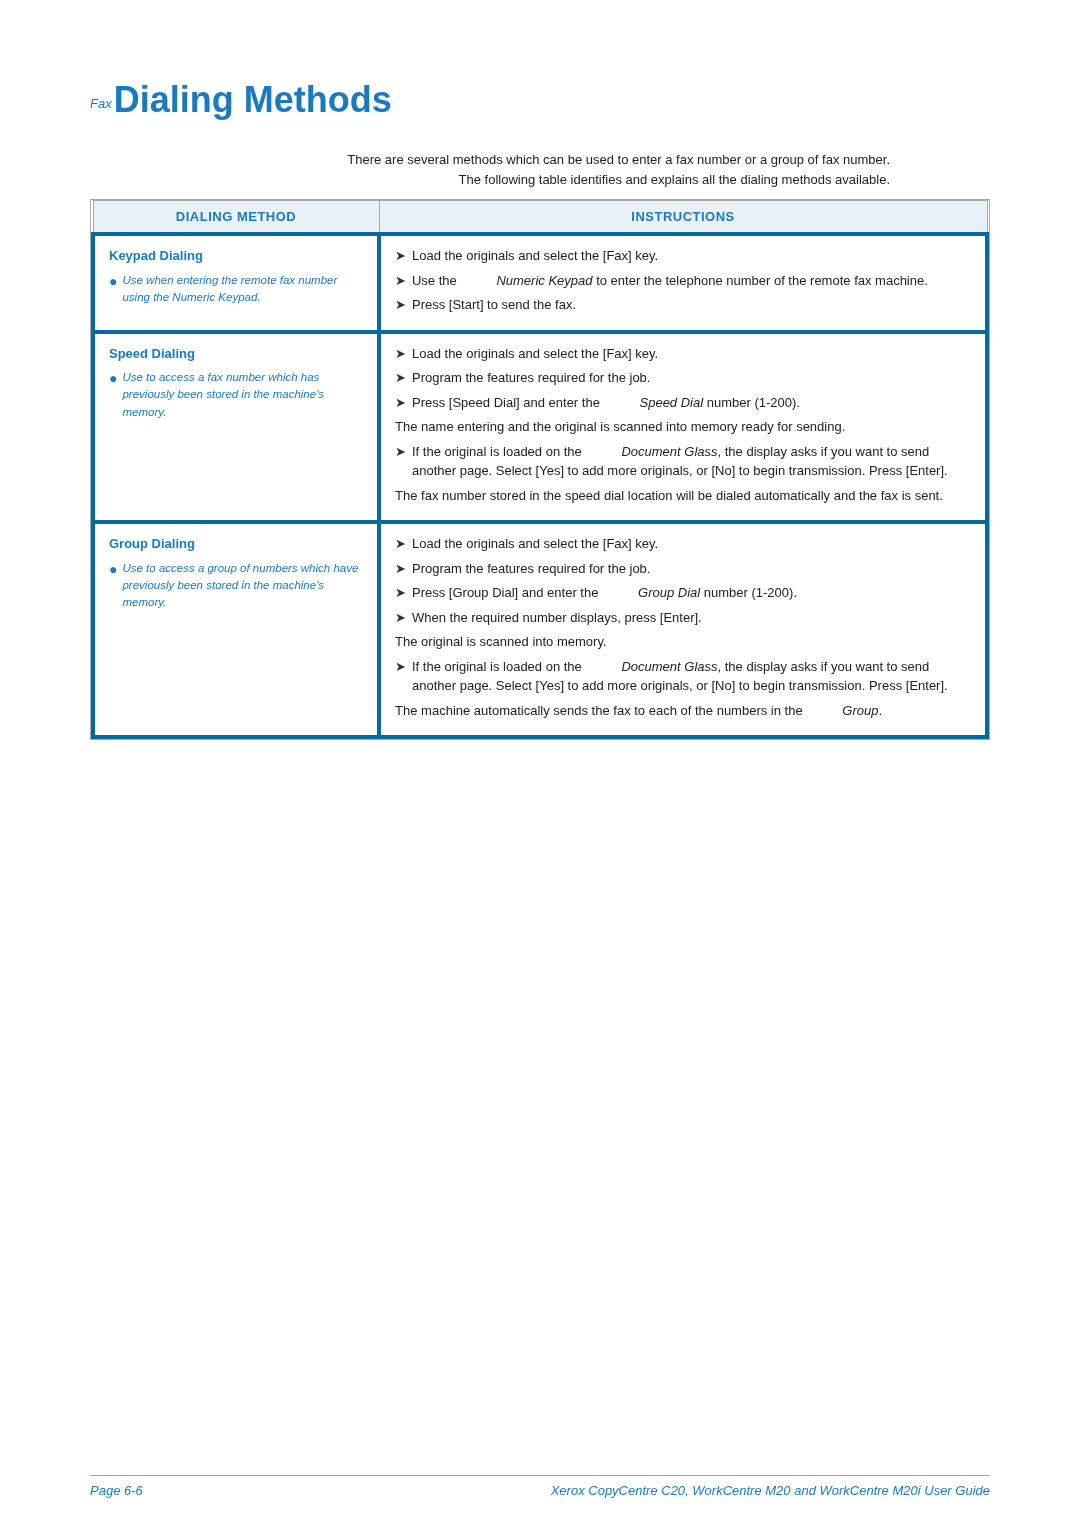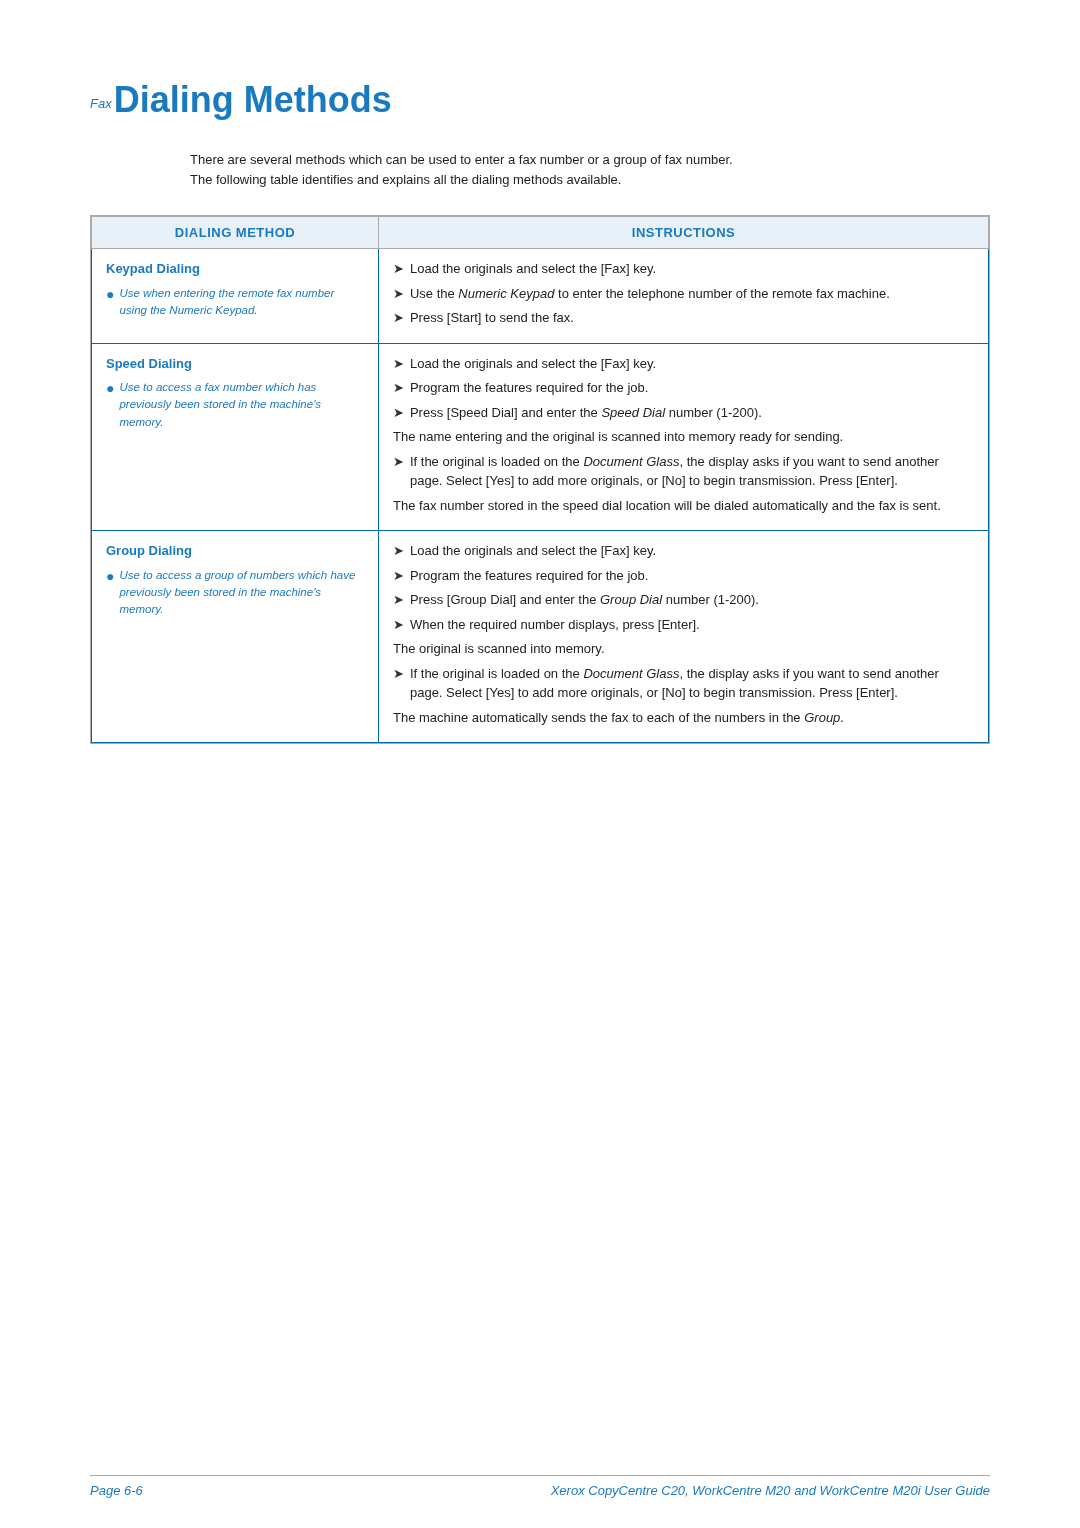--- a/index.html
+++ b/index.html
@@ -37,23 +37,23 @@
     }
 
     .title-main {
       font-size: 36px;
       font-weight: bold;
       color: #1a7abf;
       line-height: 1.1;
     }
 
     .intro-text {
-      margin: 30px auto 24px auto;
+      margin: 30px auto 8px auto;
       max-width: 700px;
-      text-align: left;
+      text-align: right;
       font-size: 13px;
       line-height: 1.6;
       color: #222;
     }
 
     .table-wrapper {
       border: 1px solid #aaa;
       width: 100%;
     }
 
@@ -67,21 +67,21 @@
       border: 1px solid #aaa;
       padding: 8px 25px;
       font-size: 13px;
       font-weight: bold;
       color: #1a7abf;
       text-align: center;
       letter-spacing: 0.5px;
     }
 
     tbody tr td {
-      border: 1px solid #0369a1;
+      border: 4px solid #0369a1;
       padding: 10px 14px;
       vertical-align: top;
       font-size: 13px;
       line-height: 1.5;
       color: #222;
     }
 
     .col-method {
       width: 32%;
     }
@@ -137,20 +137,21 @@
     }
 
     .extra-text {
       margin-top: 5px;
       margin-bottom: 5px;
       line-height: 1.5;
     }
 
     em {
       font-style: italic;
+      margin-left: 36px;
     }
 
     .footer {
       position: absolute;
       bottom: 30px;
       left: 90px;
       right: 90px;
       display: flex;
       justify-content: space-between;
       font-size: 13px;

